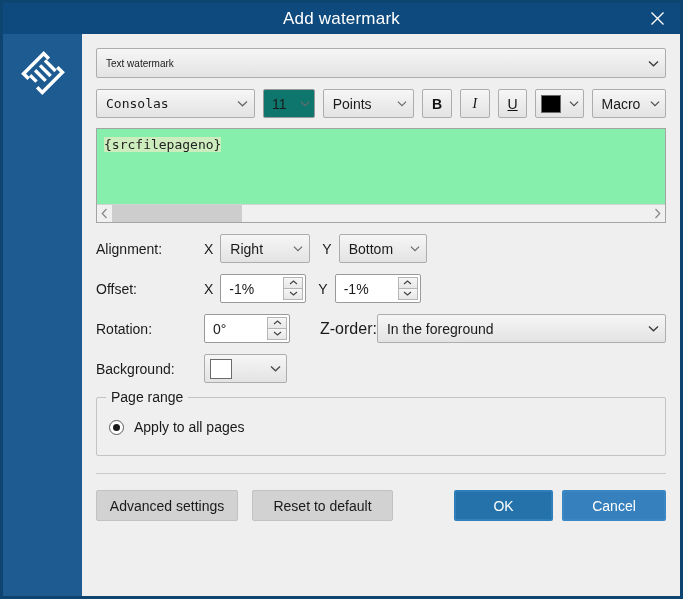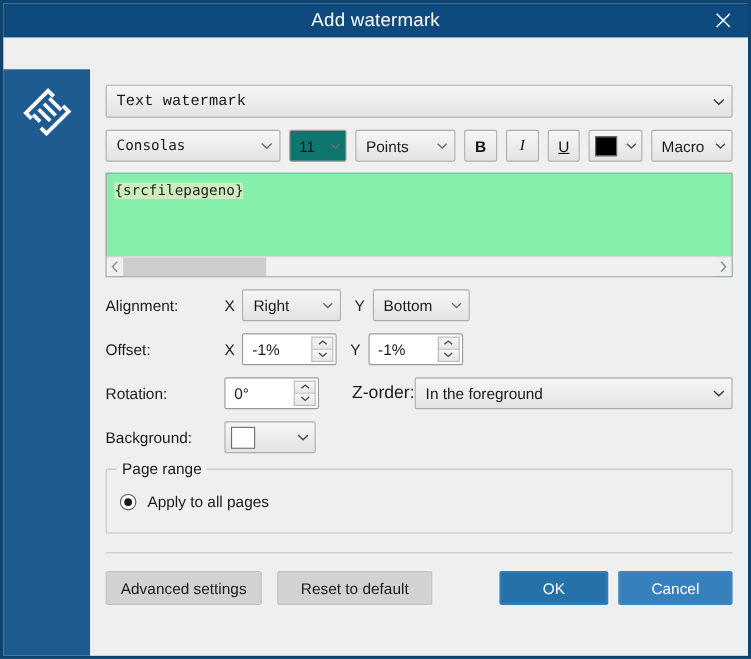--- a/index.html
+++ b/index.html
@@ -7,21 +7,21 @@
     width:683px;height:599px;overflow:hidden;
     font-family:"Liberation Sans", sans-serif;
     background:#0d3c61;
     -webkit-font-smoothing:antialiased;
   }
   .window{
     position:absolute;left:0;top:0;width:683px;height:599px;
     box-sizing:border-box;
     border:3px solid #0e4470;
     background:#efefef;
-    display:flex;flex-direction:column;gap:29px;
+    display:flex;flex-direction:column;
   }
   
   .titlebar{
     height:31px;flex:0 0 31px;
     background:#0e4a7d;
     position:relative;
     display:flex;align-items:center;justify-content:center;
   }
   .title-text{
     color:#ffffff;font-size:17px;letter-spacing:.2px;
@@ -60,21 +60,21 @@
     position:relative;
     white-space:nowrap;
   }
   .combo .lbl{flex:1 1 auto;overflow:hidden;text-overflow:ellipsis;}
   .chev{flex:0 0 auto;margin-left:8px;color:#3a3a3a;}
   .chev svg{display:block;}
   .combo.white{background:#0f766e;border:1px solid #9a9a9a;}
   .combo.mono .lbl{font-family:"DejaVu Sans Mono", monospace;font-size:13px;}
 
   
-  .wm-type{width:100%;height:30px;font-size:14px;font-family:Liberation Mono, monospace;}
+  .wm-type{width:100%;height:30px;font-size:10px;}
 
   
   .fonttools{margin-top:11px;display:flex;align-items:center;gap:8px;}
   .font-combo{width:160px;}
   .size-combo{width:52px;padding:0 4px 0 8px;}
   .units-combo{width:92px;}
   .tbtn{
     box-sizing:border-box;
     width:30px;height:29px;
     background:linear-gradient(#f6f6f6,#e3e3e3);

